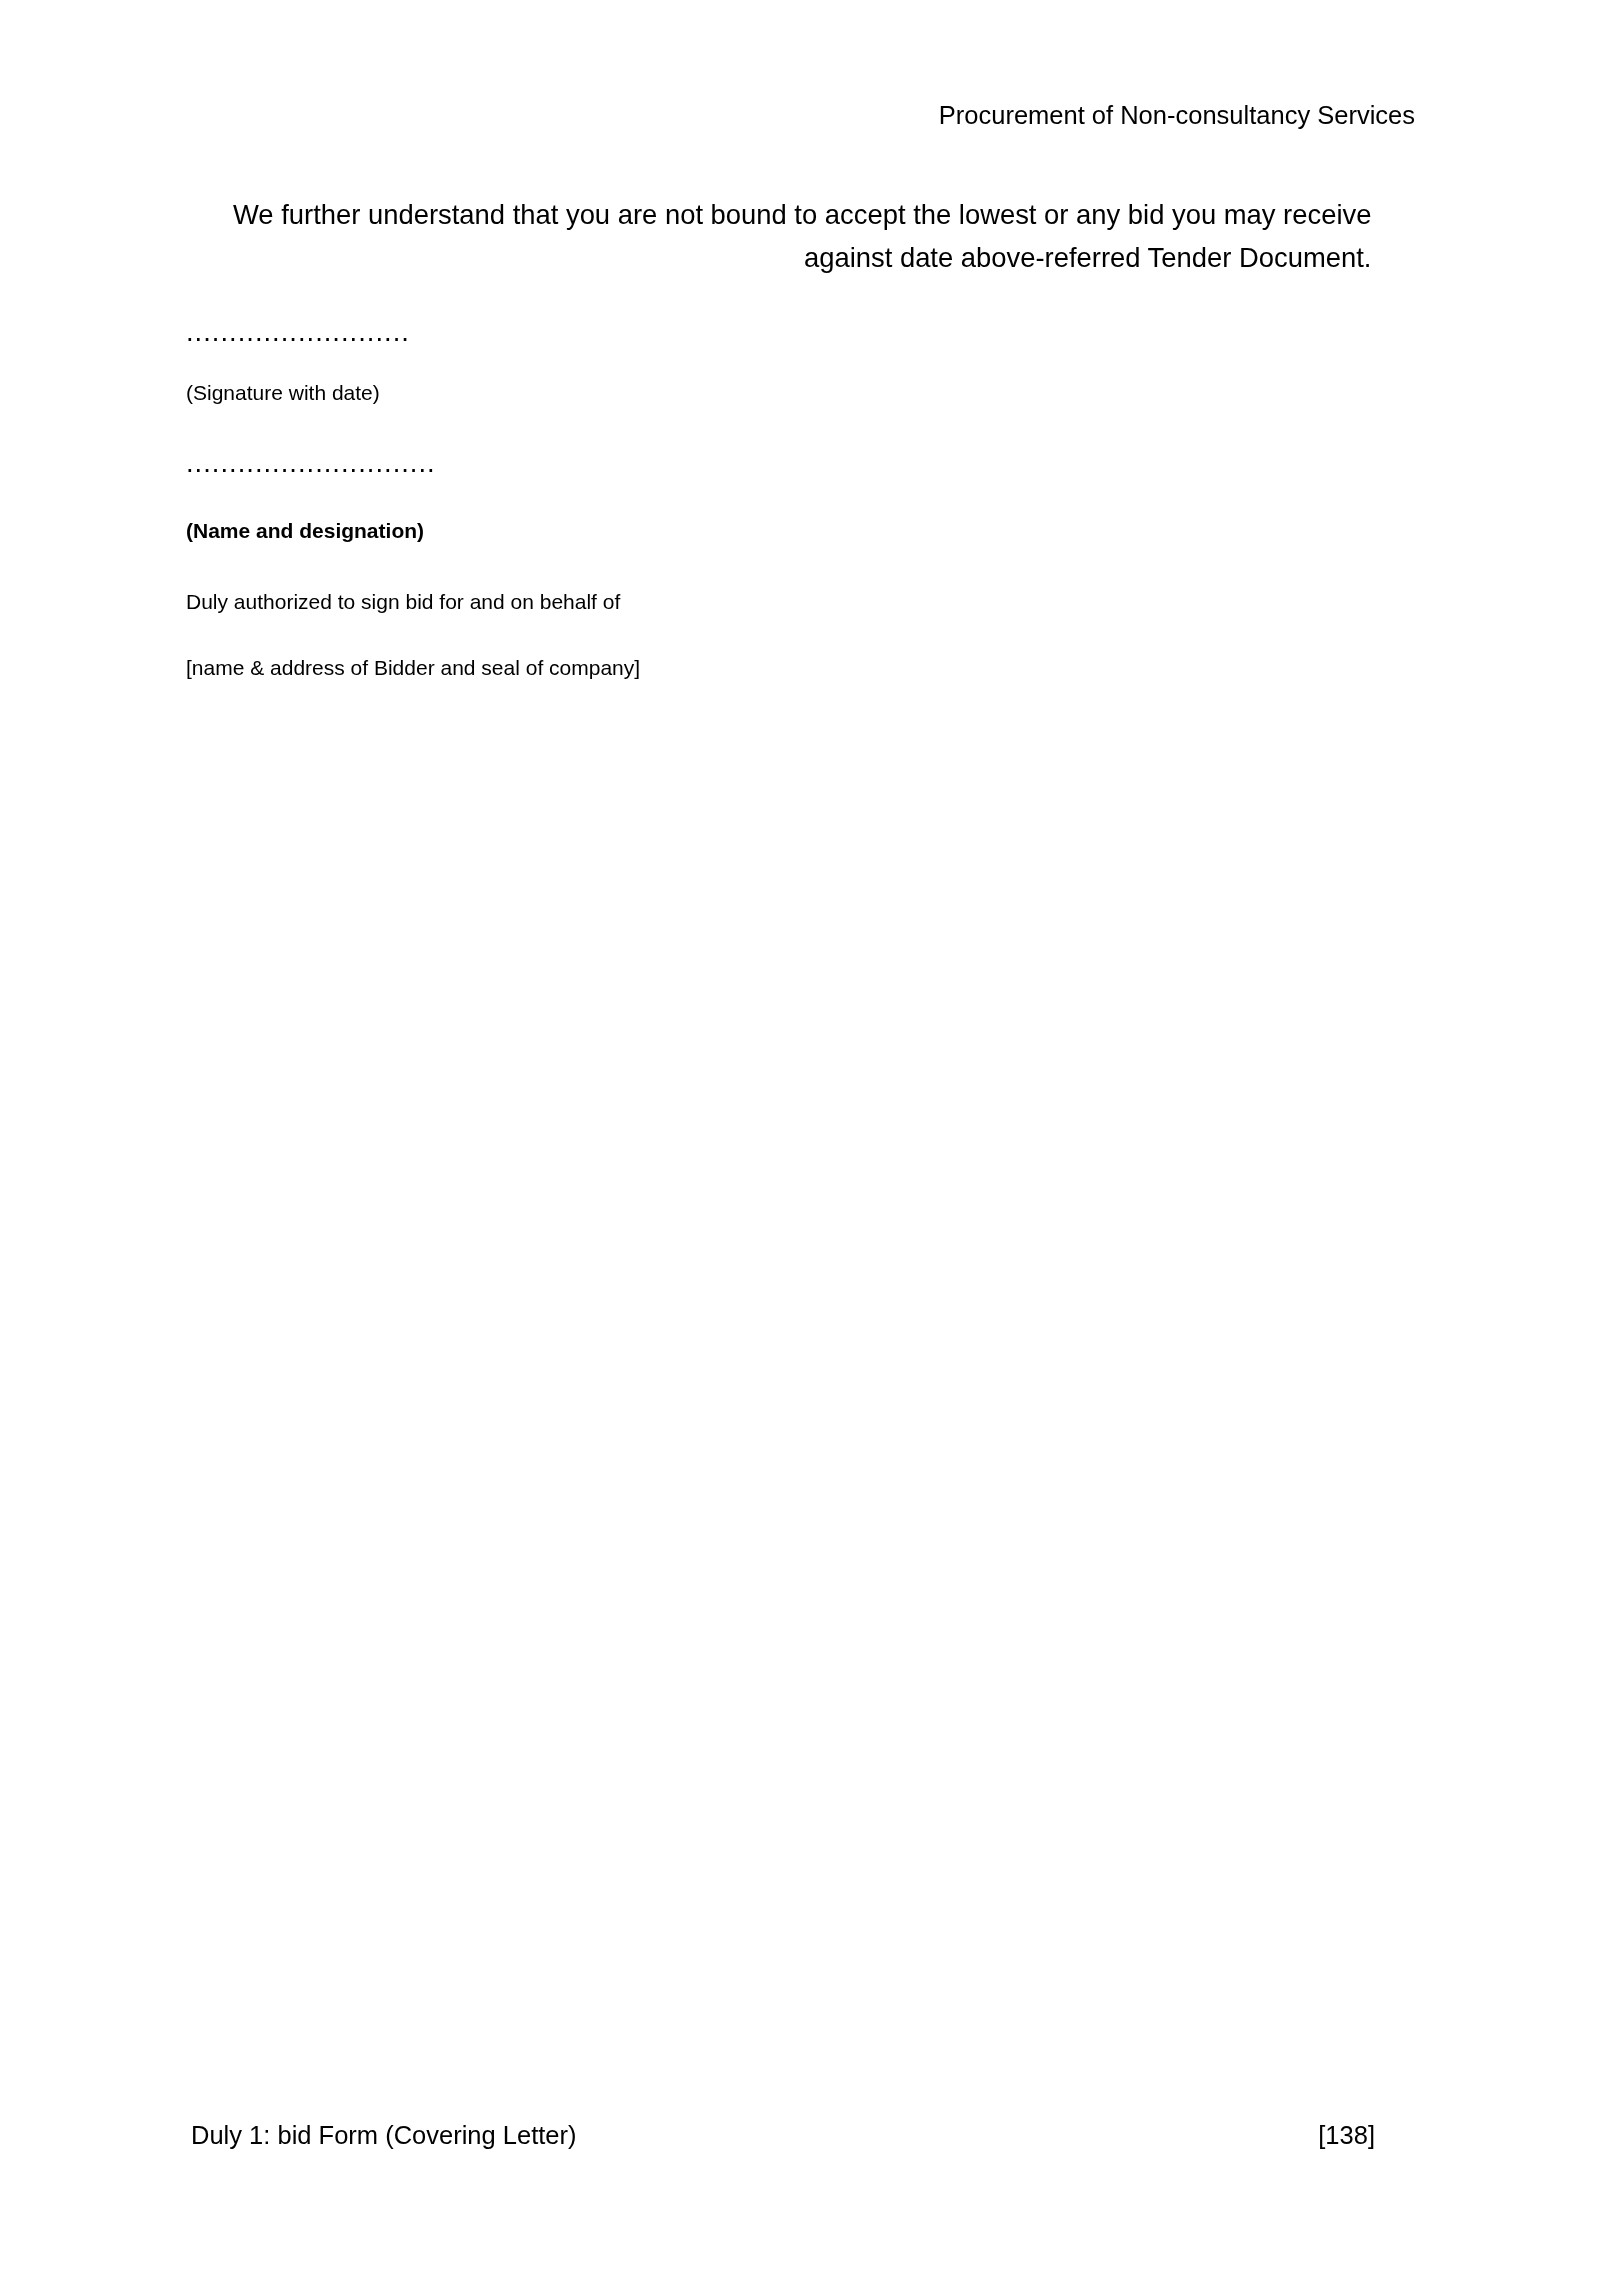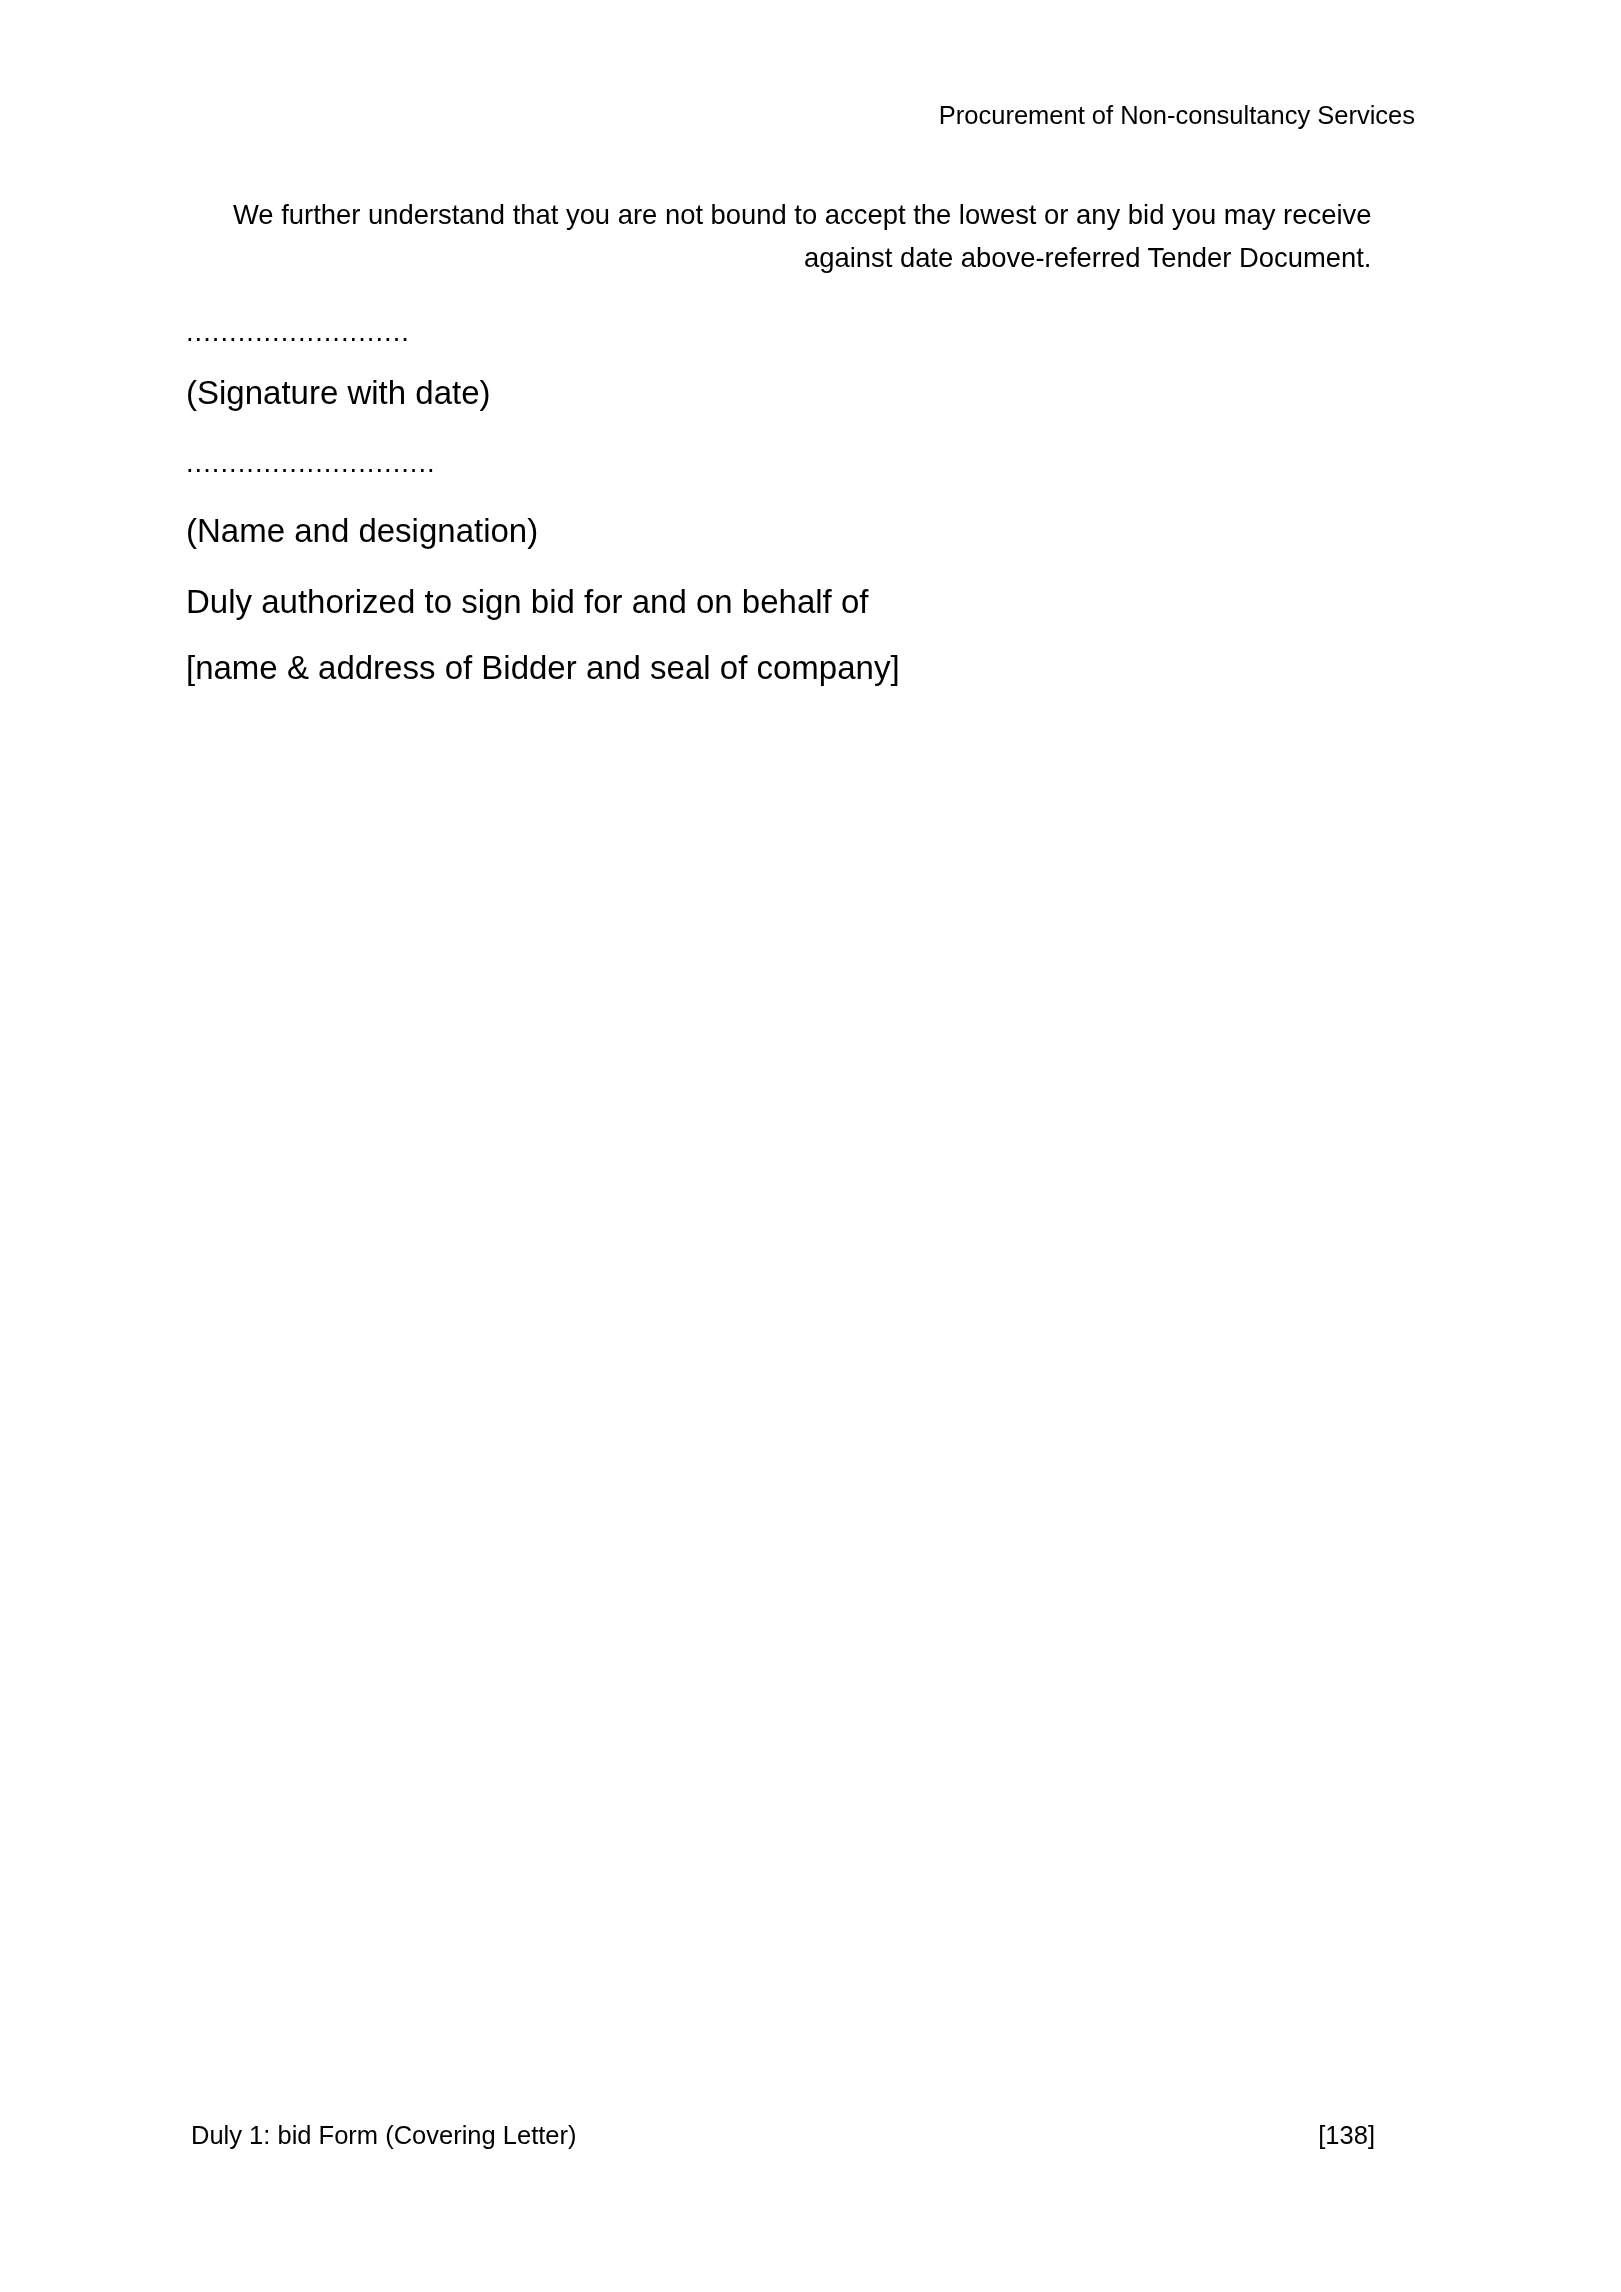--- a/index.html
+++ b/index.html
@@ -32,32 +32,32 @@
     line-height: 43px;
   }
   .para .pline {
     display: block;
     white-space: nowrap;
     text-align: right;
   }
   .block {
     position: absolute;
     left: 186px;
-    font-size: 33px;
+    font-size: 21px;
     line-height: 29px;
     white-space: nowrap;
   }
   .dotted {
     letter-spacing: 1px;
     font-size: 27.4px;
   }
   .pos-dotted1 { top: 317px; }
   .pos-sig     { top: 378px; }
   .pos-dotted2 { top: 448px; }
-  .pos-name    { top: 516px; }
+  .pos-name    { top: 516px; font-weight: bold; }
   .pos-duly    { top: 587px; }
   .pos-bracket { top: 653px; }
   .footer-left {
     position: absolute;
     left: 191px;
     top: 2119px;
     font-size: 25.5px;
     line-height: 33px;
     white-space: nowrap;
   }

